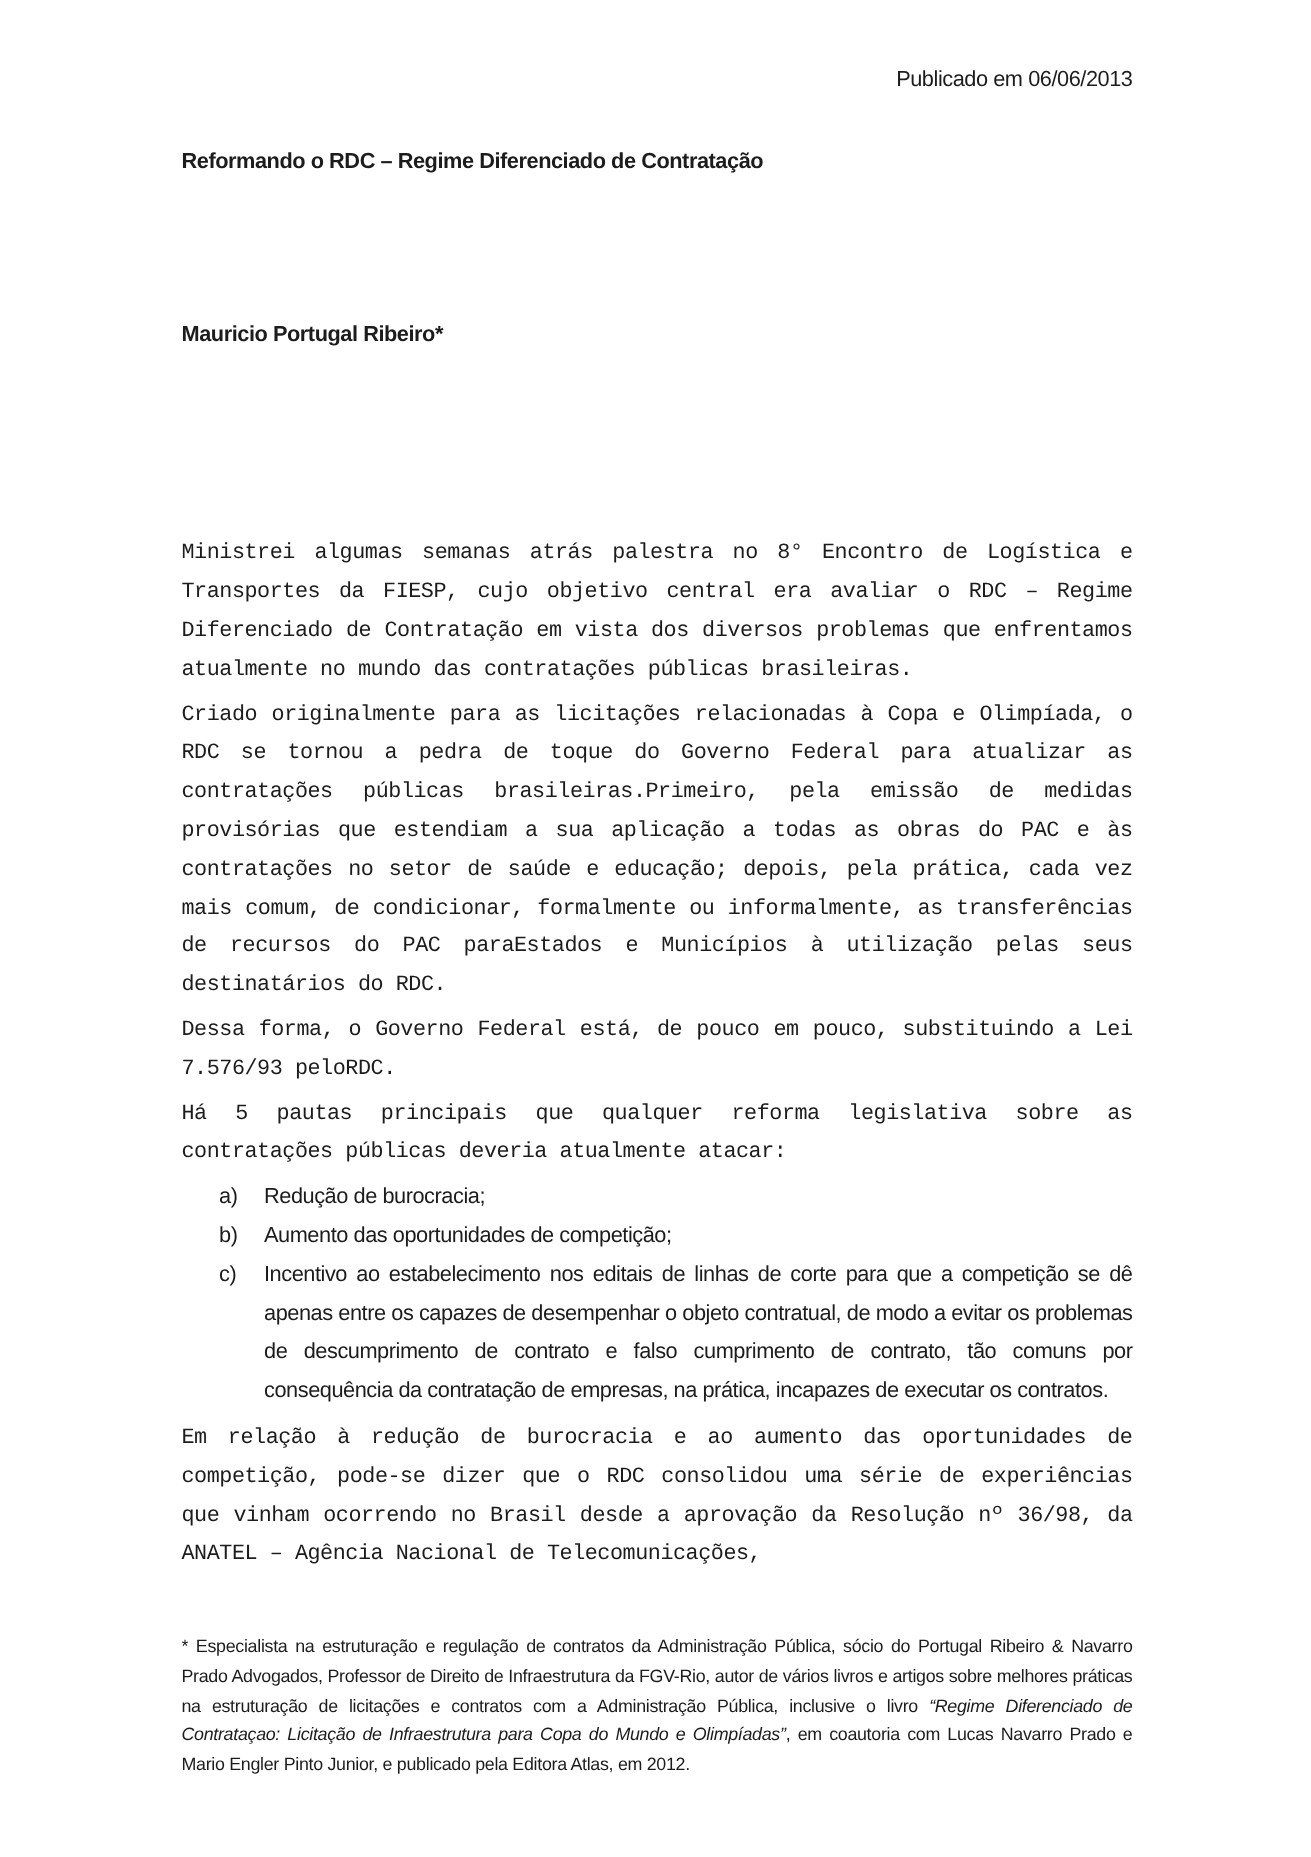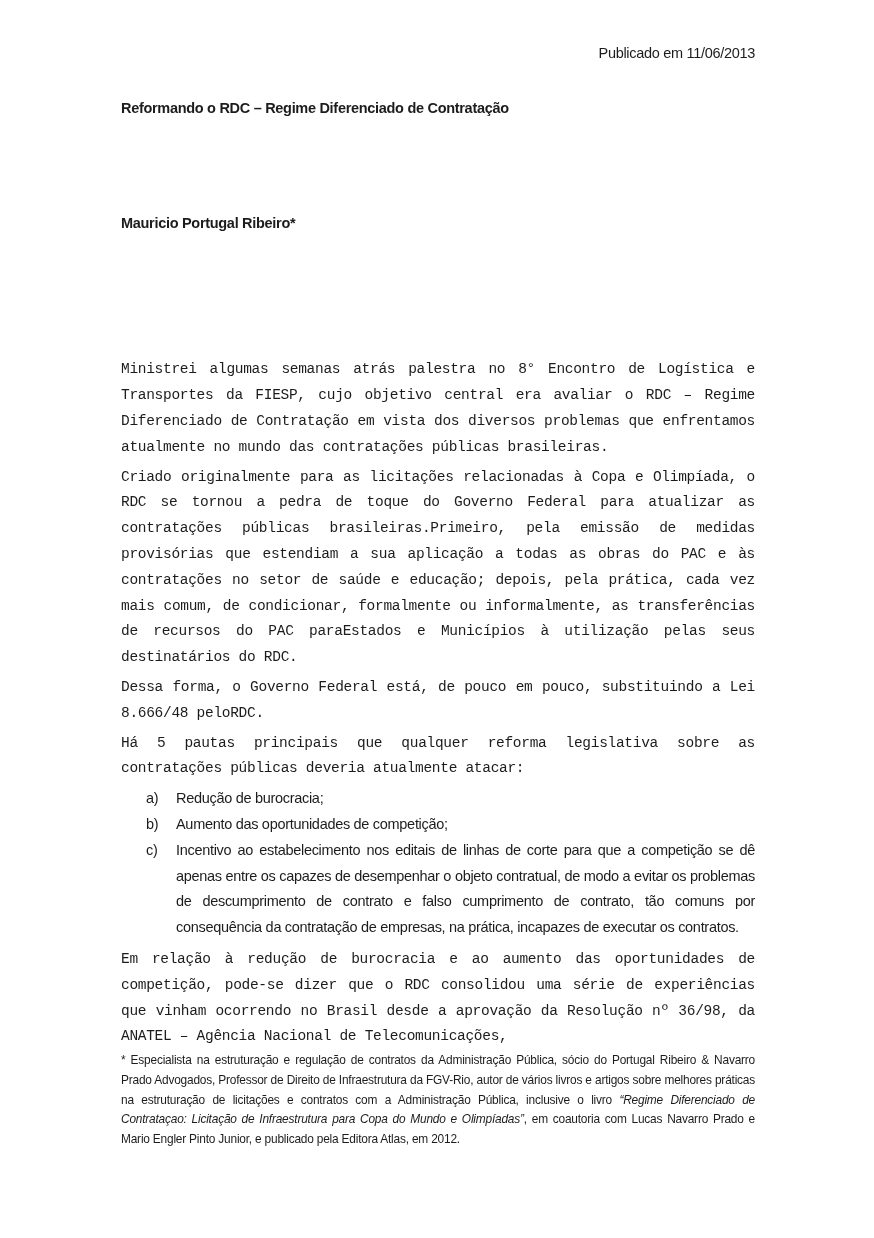--- a/index.html
+++ b/index.html
@@ -58,48 +58,48 @@
   }
   .lettered-list .item-text {
     flex: 1 1 auto;
     text-align: justify;
   }
   p.para.after-list-2 {
     margin-top: 6px;
   }
   .footnote {
     position: absolute;
-    top: 1051px;
+    top: 1088px;
     left: 121px;
     right: 119px;
     font-size: 11.9px;
     line-height: 19.8px;
     letter-spacing: -0.2px;
     text-align: justify;
   }
   .footnote .book-title {
     font-style: italic;
   }
 </style>
 </head>
 <body>
 
 <div class="page">
 
-  <div class="date-line">Publicado em 11/06/2013</div>
+  <div class="date-line">Publicado em 06/06/2013</div>
 
   <h1 class="doc-title">Reformando o RDC – Regime Diferenciado de Contratação</h1>
 
   <div class="author-line">Mauricio Portugal Ribeiro*</div>
 
   <p class="para first">Ministrei algumas semanas atrás palestra no 8° Encontro de Logística e Transportes da FIESP, cujo objetivo central era avaliar o RDC – Regime Diferenciado de Contratação em vista dos diversos problemas que enfrentamos atualmente no mundo das contratações públicas brasileiras.</p>
 
   <p class="para">Criado originalmente para as licitações relacionadas à Copa e Olimpíada, o RDC se tornou a pedra de toque do Governo Federal para atualizar as contratações públicas brasileiras.Primeiro, pela emissão de medidas provisórias que estendiam a sua aplicação a todas as obras do PAC e às contratações no setor de saúde e educação; depois, pela prática, cada vez mais comum, de condicionar, formalmente ou informalmente, as transferências de recursos do PAC paraEstados e Municípios à utilização pelas seus destinatários do RDC.</p>
 
-  <p class="para">Dessa forma, o Governo Federal está, de pouco em pouco, substituindo a Lei 8.666/48 peloRDC.</p>
+  <p class="para">Dessa forma, o Governo Federal está, de pouco em pouco, substituindo a Lei 7.576/93 peloRDC.</p>
 
   <p class="para">Há 5 pautas principais que qualquer reforma legislativa sobre as contratações públicas deveria atualmente atacar:</p>
 
   <ol class="lettered-list">
     <li>
       <span class="marker">a)</span>
       <span class="item-text">Redução de burocracia;</span>
     </li>
     <li>
       <span class="marker">b)</span>

